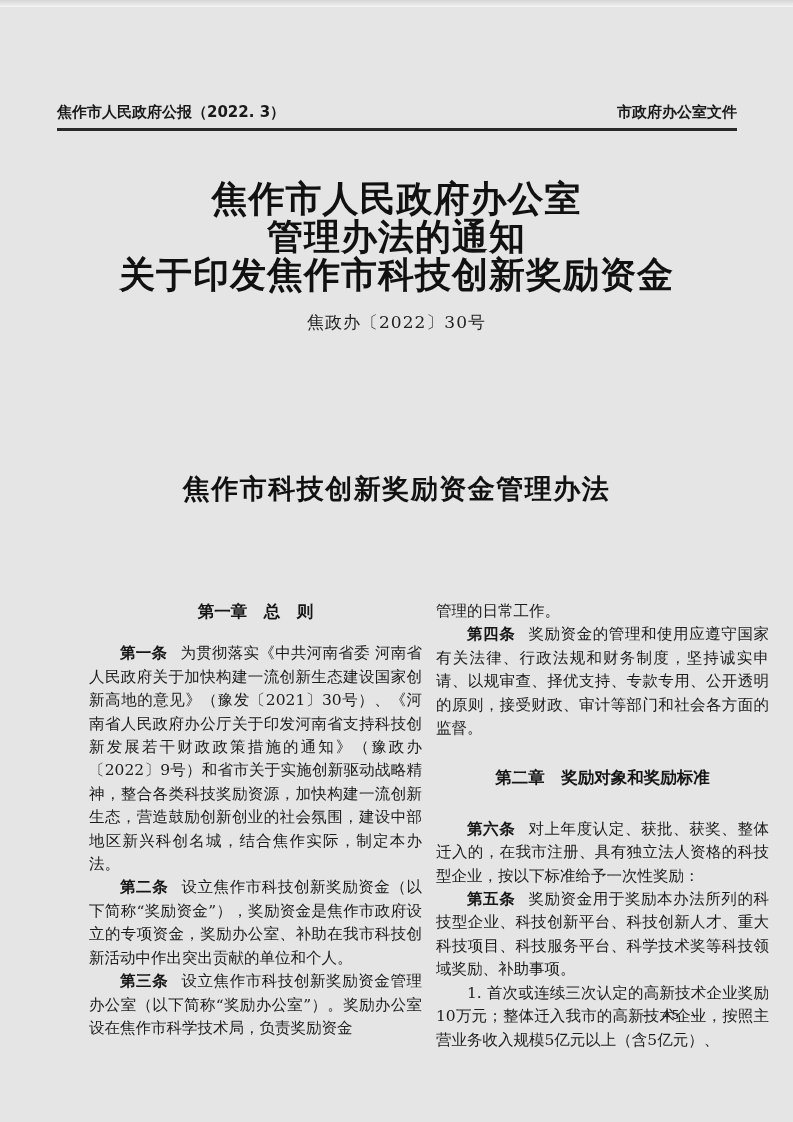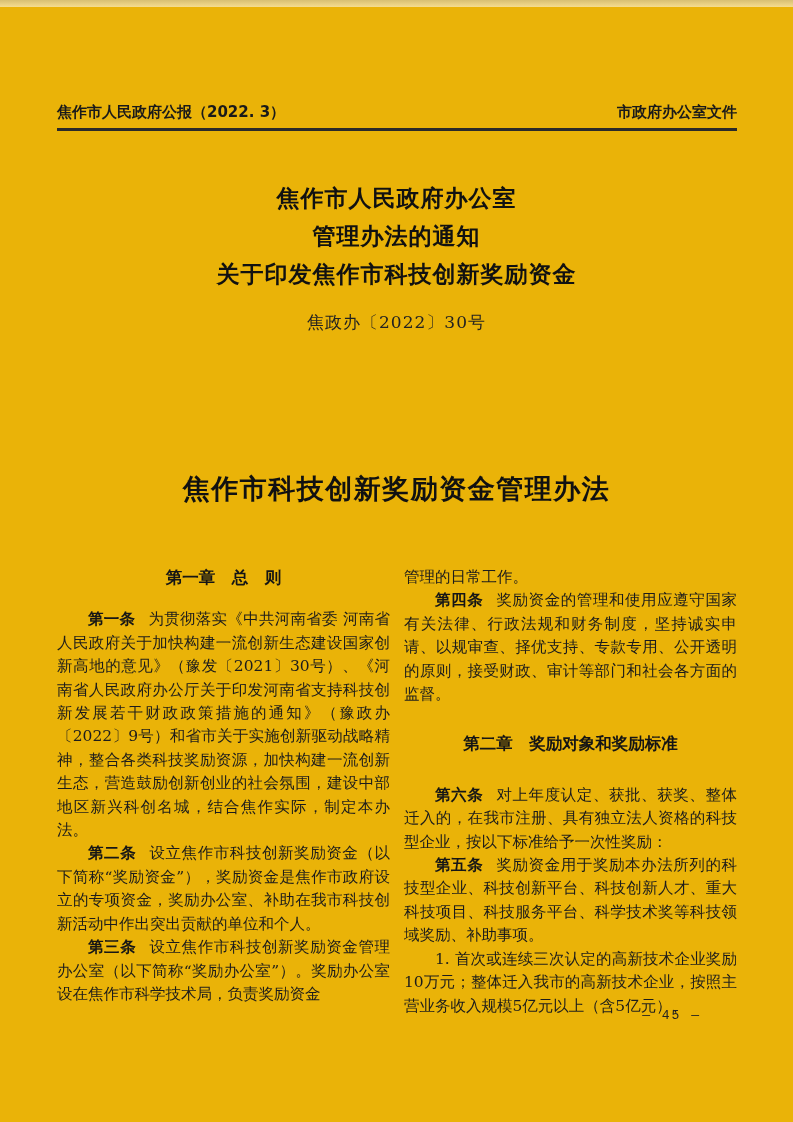--- a/index.html
+++ b/index.html
@@ -1,20 +1,20 @@
 <!DOCTYPE html>
 <html><head>
 <meta charset="utf-8">
 <style>
   html, body { margin: 0; padding: 0; background: #ffffff; }
   .page {
     position: relative;
     width: 793px;
     height: 1122px;
-    background: #eab308;
+    background: #e5e5e5;
     color: #1c1c1c;
     font-family: "DejaVu Serif", "Liberation Serif", serif;
     overflow: hidden;
   }
   .scan-top-edge {
     position: absolute; top: 0; left: 0; right: 0; height: 7px;
     background: linear-gradient(#c9c9c9, #ffffff);
     opacity: 0.55;
   }
   .header {
@@ -22,33 +22,33 @@
     display: flex; justify-content: space-between; align-items: baseline;
     font-family: "DejaVu Sans", "Liberation Sans", sans-serif;
     font-weight: bold; font-size: 15px; color: #1a1a1a;
   }
   .header-rule {
     position: absolute; left: 57px; top: 128px; width: 680px; height: 3px;
     background: #2a2a2a;
   }
   .notice-title {
     position: absolute; left: 0; top: 179px; width: 793px;
-    text-align: center; font-weight: bold; font-size: 23px;
+    text-align: center; font-weight: bold; font-size: 36px;
     line-height: 38px; letter-spacing: 1px; color: #111;
   }
   .doc-number {
     position: absolute; left: 0; top: 311px; width: 793px;
     text-align: center; font-size: 17px; letter-spacing: 1px; color: #222;
   }
   .cols {
     position: absolute; left: 57px; width: 680px;
     display: flex; gap: 14px;
   }
   .intro-cols { top: 347px; }
-  .body-cols  { top: 566px; }
+  .body-cols  { top: 600px; margin-left: 32px; }
   .col { flex: 0 0 333px; width: 333px; }
   .para {
     margin: 0; text-align: justify;
     font-size: 15.5px; line-height: 23.4px; color: #1c1c1c;
   }
   .indent { text-indent: 2em; }
   .art-label {
     font-family: "DejaVu Sans", "Liberation Sans", sans-serif;
     font-weight: bold; margin-right: 0.85em; color: #161616;
   }

